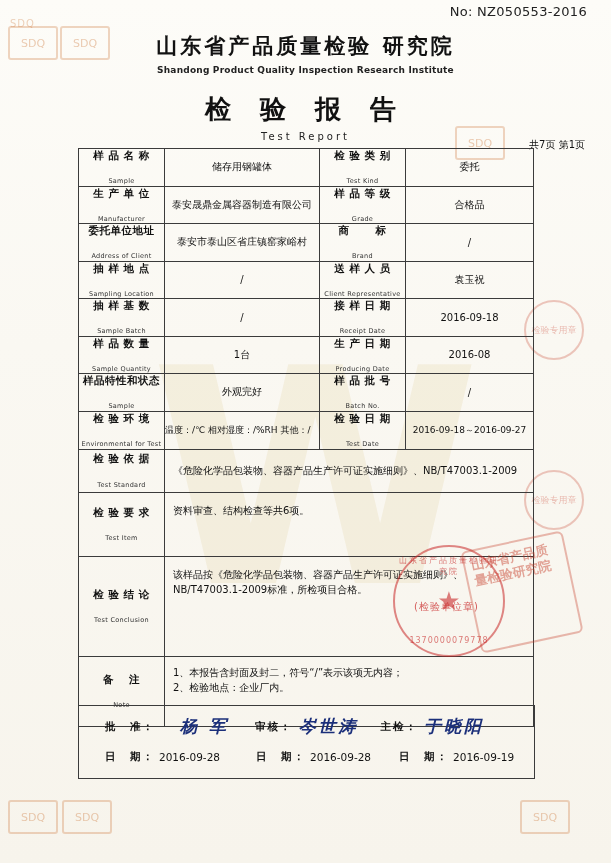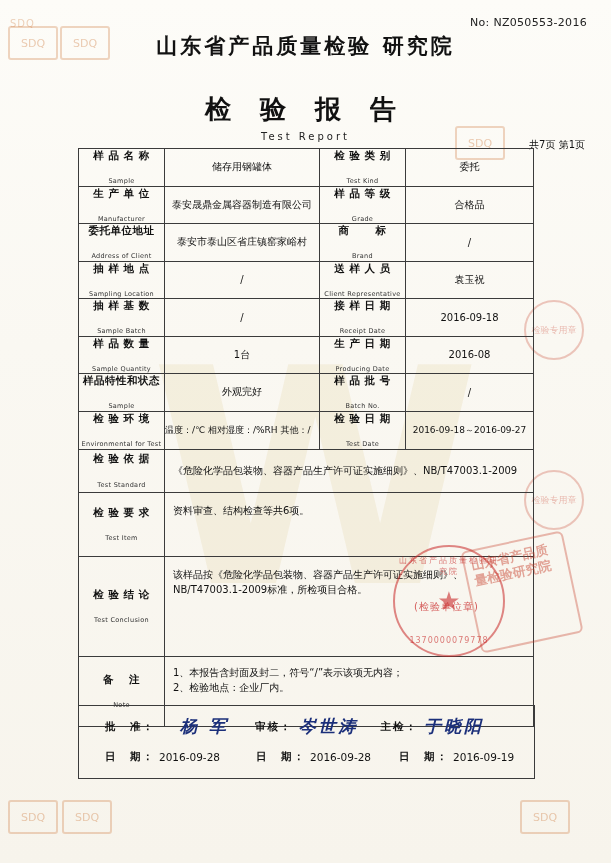--- a/index.html
+++ b/index.html
@@ -42,22 +42,22 @@
     position:absolute;
   }
   .wm-label{
     position:absolute;
     font-size:10px;
     color:rgba(206,120,60,0.34);
     letter-spacing:1px;
   }
 
   .topright{
-    position:absolute;right:24px;top:16px;
-    font-size:11px;color:#222;
+    position:absolute;right:24px;top:4px;
+    font-size:13px;color:#222;
     letter-spacing:.3px;
   }
   .org{
     position:absolute;left:0;right:0;top:32px;text-align:center;
   }
   .org-cn{
     font-size:21px;font-weight:bold;letter-spacing:3px;color:#111;
     font-family:"DejaVu Sans","Liberation Sans",sans-serif;
   }
   .org-en{
@@ -184,20 +184,21 @@
   <div class="wm-stamp" style="left:8px;top:800px;">SDQ</div>
   <div class="wm-stamp" style="left:62px;top:800px;">SDQ</div>
   <div class="wm-stamp" style="left:520px;top:800px;">SDQ</div>
   <div class="side-round" style="left:524px;top:300px;">检验专用章</div>
   <div class="side-round" style="left:524px;top:470px;">检验专用章</div>
 
   <div class="topright">No: NZ050553-2016</div>
 
   <div class="org">
     <div class="org-cn">山东省产品质量检验 研究院</div>
+    <div class="org-en">Shandong Product Quality Inspection Research Institute</div>
   </div>
 
   <div class="title">
     <div class="title-cn">检 验 报 告</div>
     <div class="title-en">Test  Report</div>
   </div>
 
   <div class="pageno">共7页 第1页</div>
 
   <table class="main">

